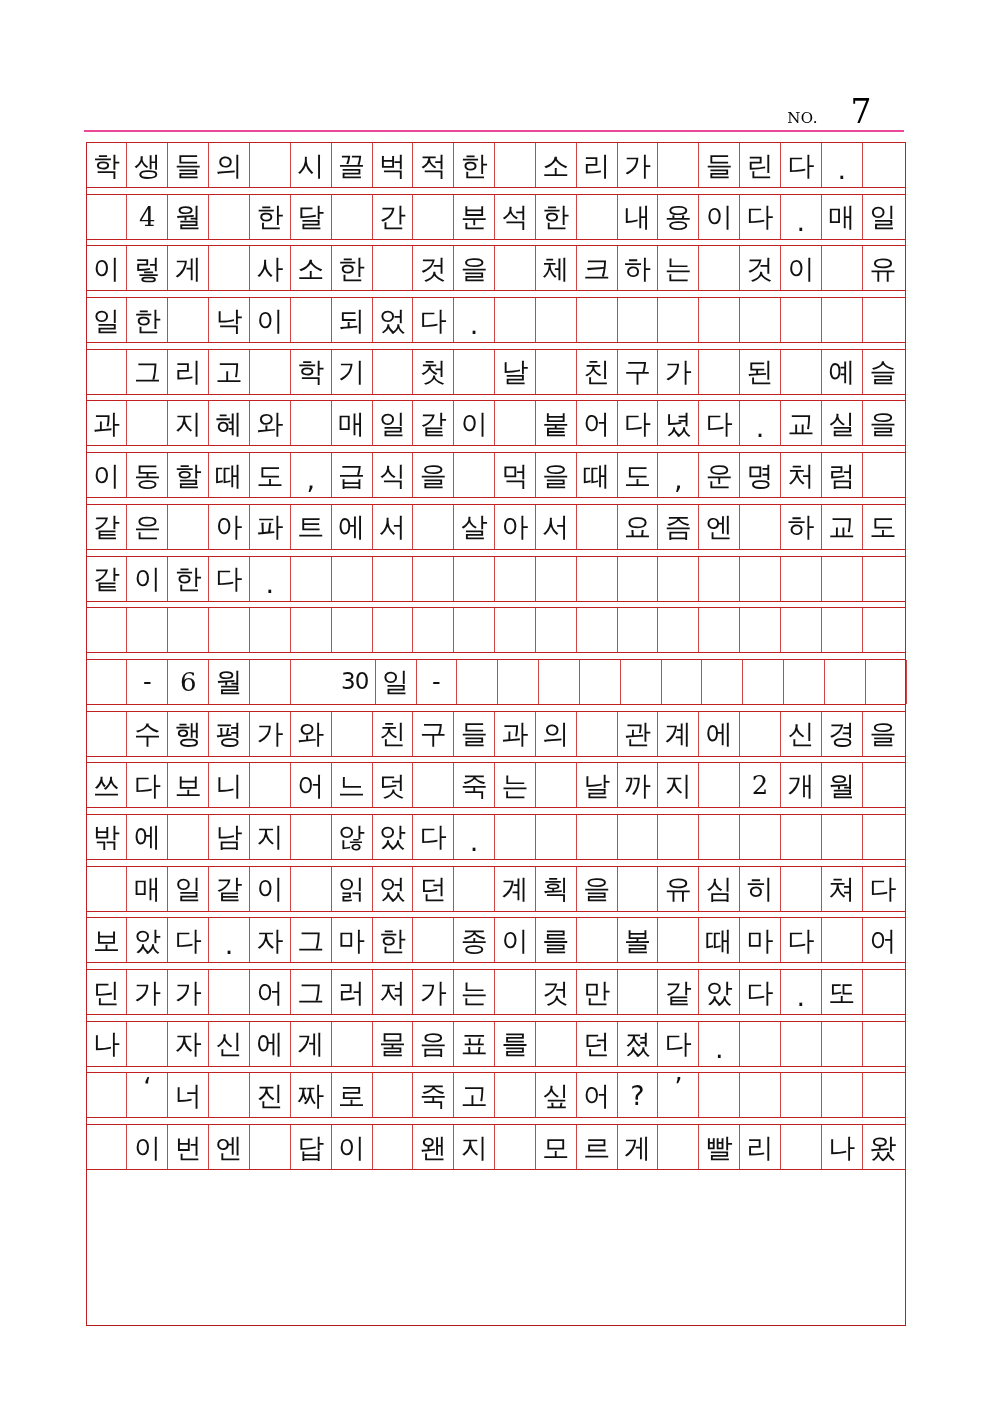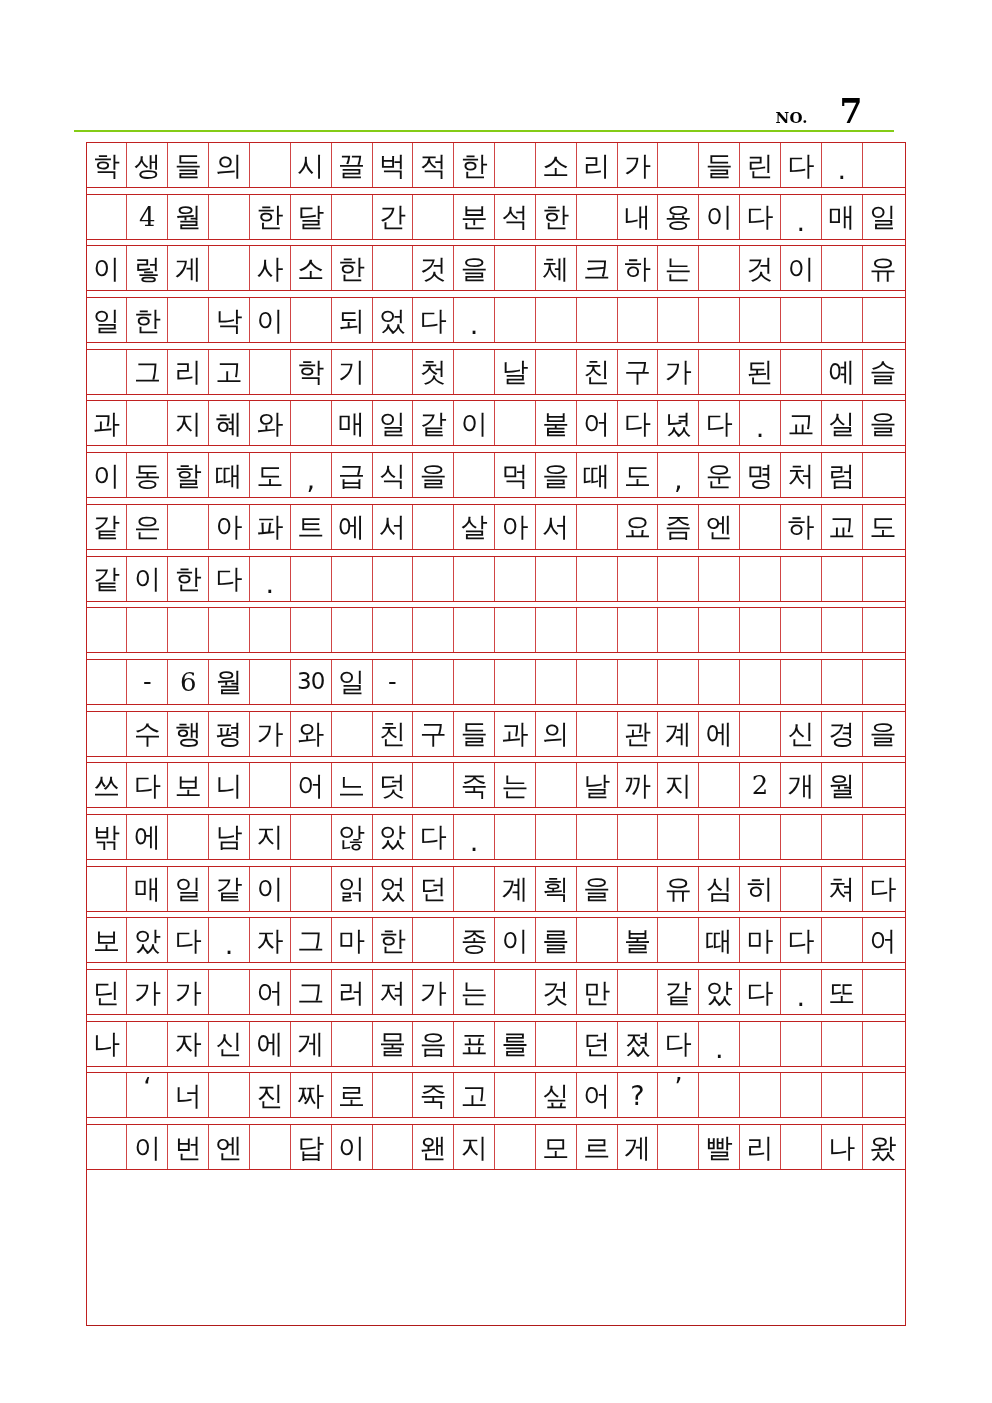--- a/index.html
+++ b/index.html
@@ -23,26 +23,25 @@
     left: 0;
     top: 0;
     width: 992px;
     height: 1403px;
     background: #ffffff;
   }
 
   
   .header {
     position: absolute;
-    left: 74px;
+    left: 84px;
     top: 88px;
     width: 820px;
     height: 44px;
-    border-bottom: 2px solid #84cc16;
-    font-weight: bold;
+    border-bottom: 2px solid #ec4899;
   }
   .header-inner {
     position: absolute;
     right: 0;
     bottom: 2px;
     display: flex;
     align-items: baseline;
     gap: 0px;
   }
   .no-label {
@@ -105,21 +104,21 @@
     justify-content: center;
     font-family: "DejaVu Sans", "Liberation Sans", sans-serif;
     font-size: 27px;
     line-height: 1;
     color: #111;
     overflow: hidden;
     white-space: nowrap;
   }
   .gp-cell:last-child { border-right: none; }
 
-  .gp-cell.num2 { font-size: 23px; letter-spacing: -1px; }
+  .gp-cell.num2 { font-size: 23px; letter-spacing: -1px; margin-left: 44px; }
   .gp-cell.punct { font-size: 27px; align-items: flex-end; padding-bottom: 4px; }
   .gp-cell.quote { font-size: 26px; align-items: flex-start; padding-top: 2px; }
   .gp-cell.digit { font-family: "DejaVu Serif", "Liberation Serif", serif; font-size: 26px; }
   .gp-cell.dash  { font-size: 24px; }
 
   .tail-blank {
     position: absolute;
     left: -1.4px;
     right: -1.4px;
     bottom: 0;

